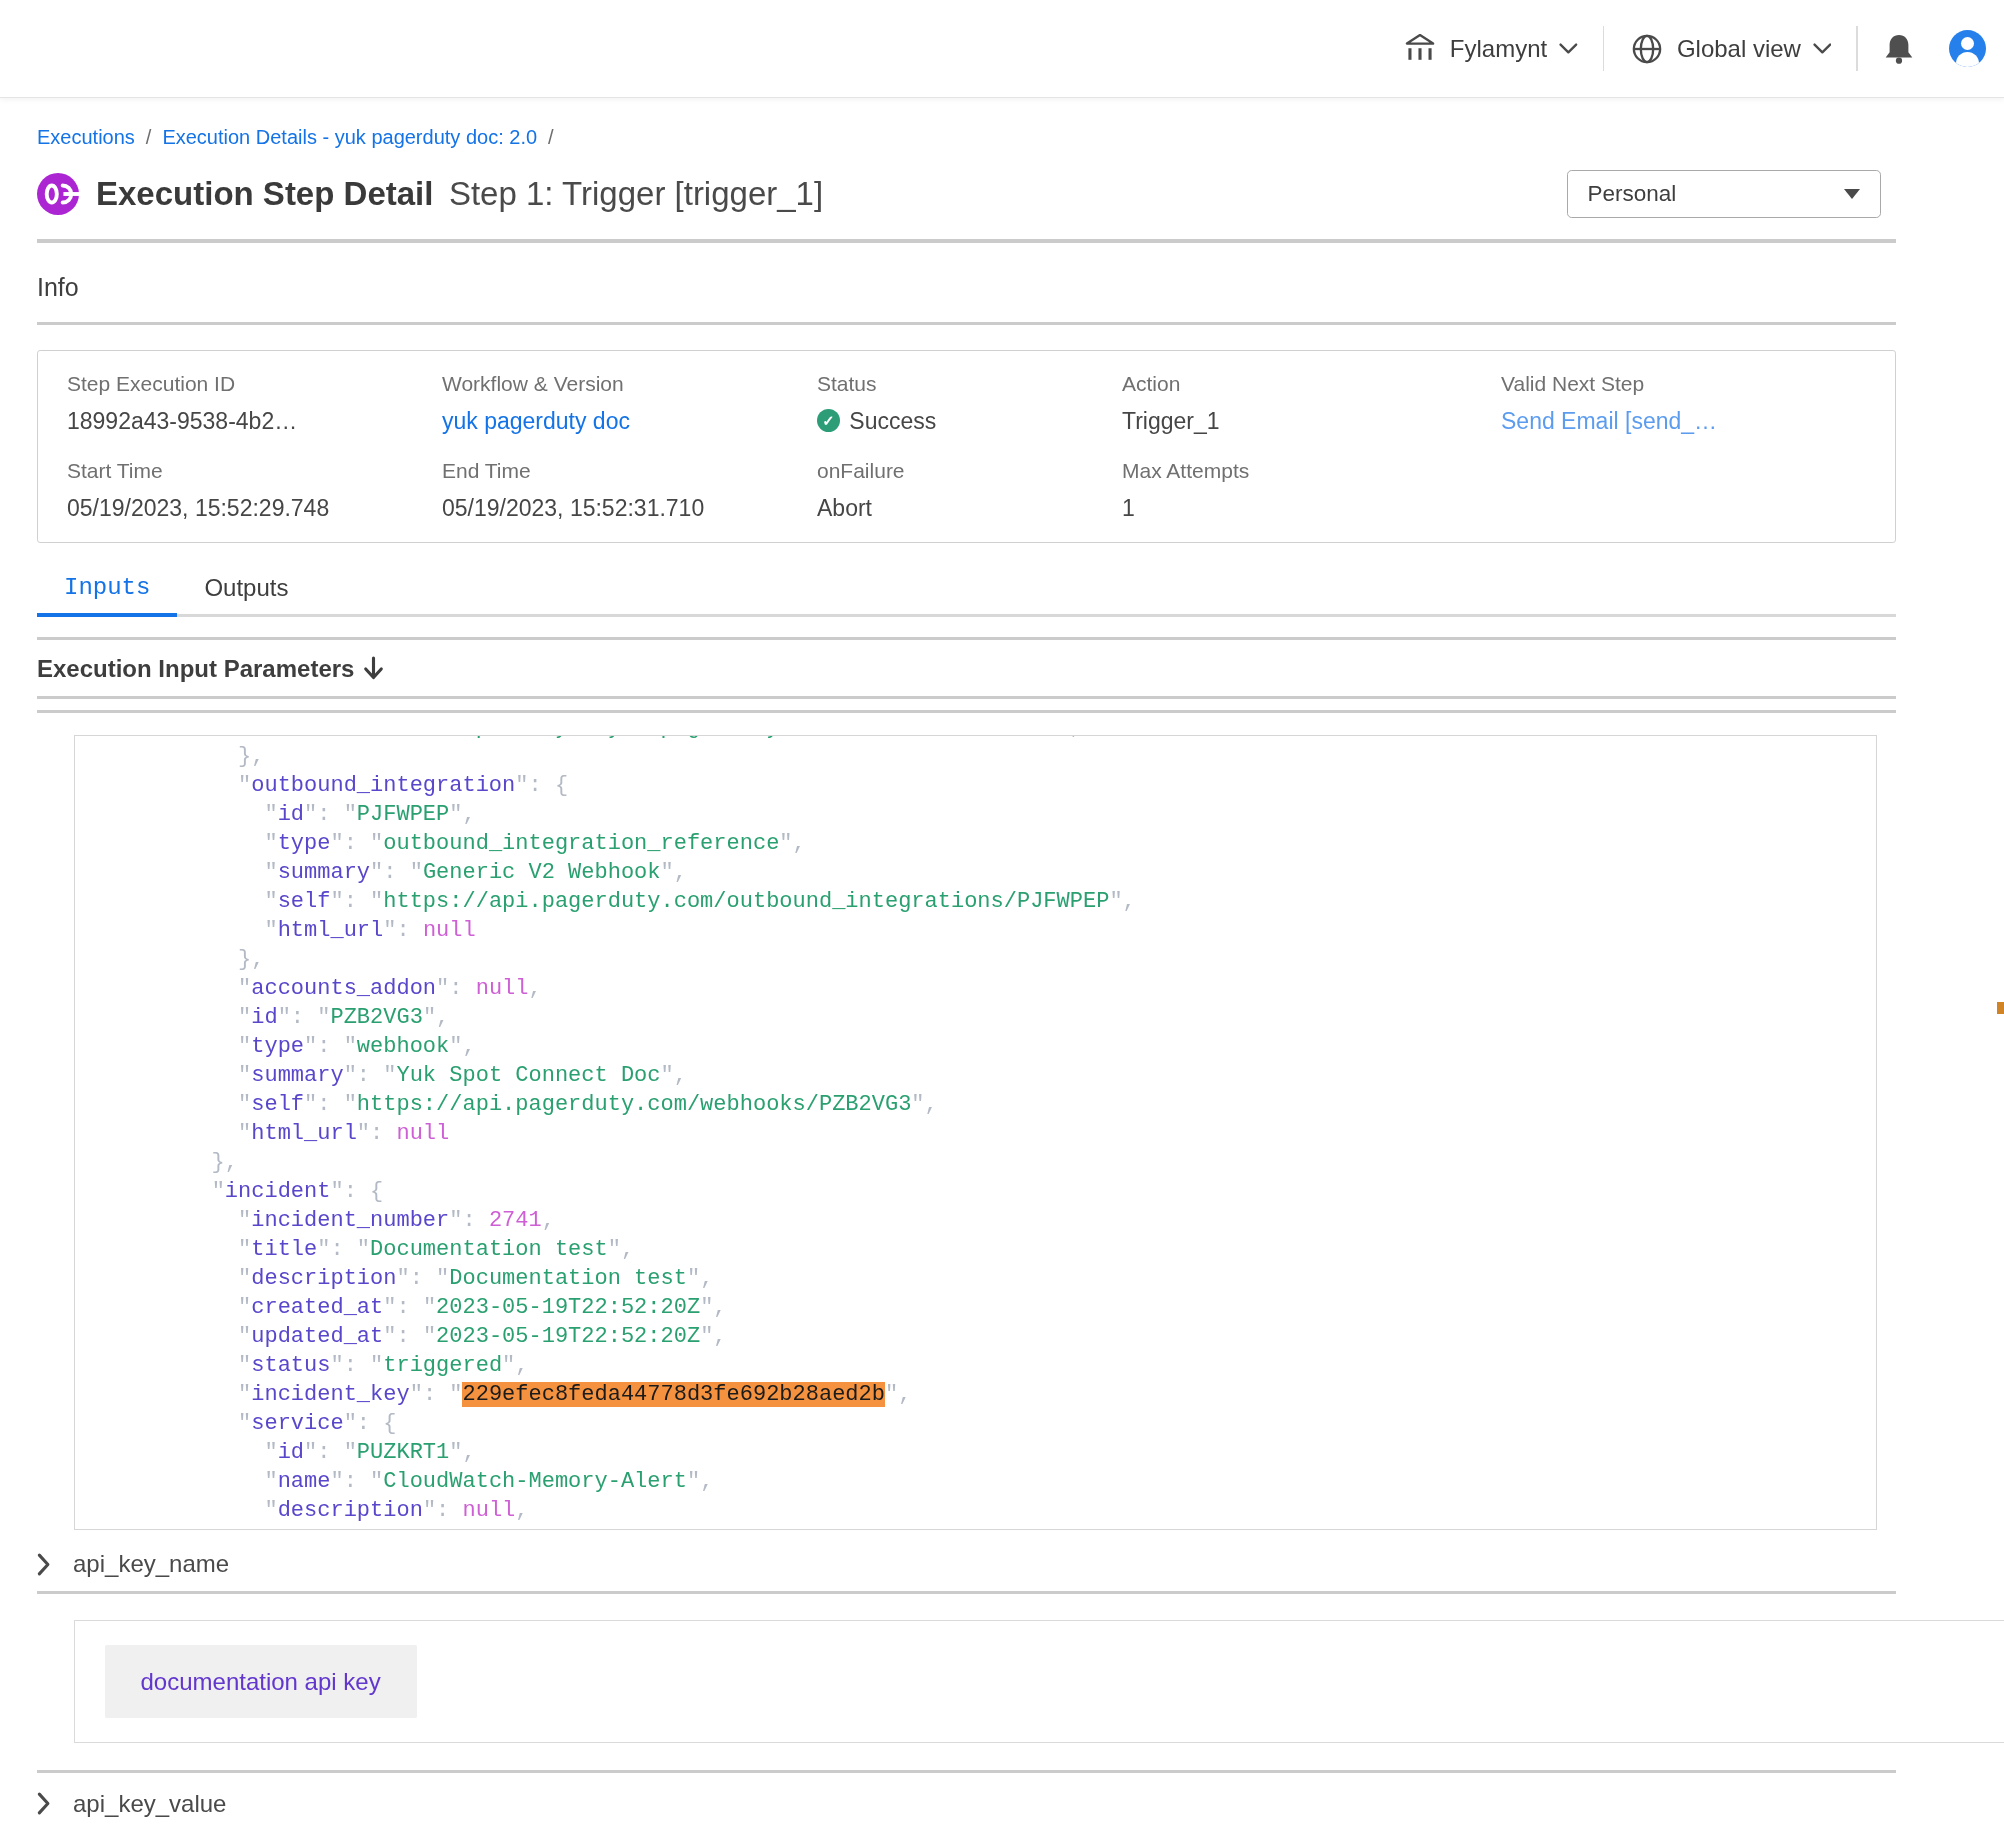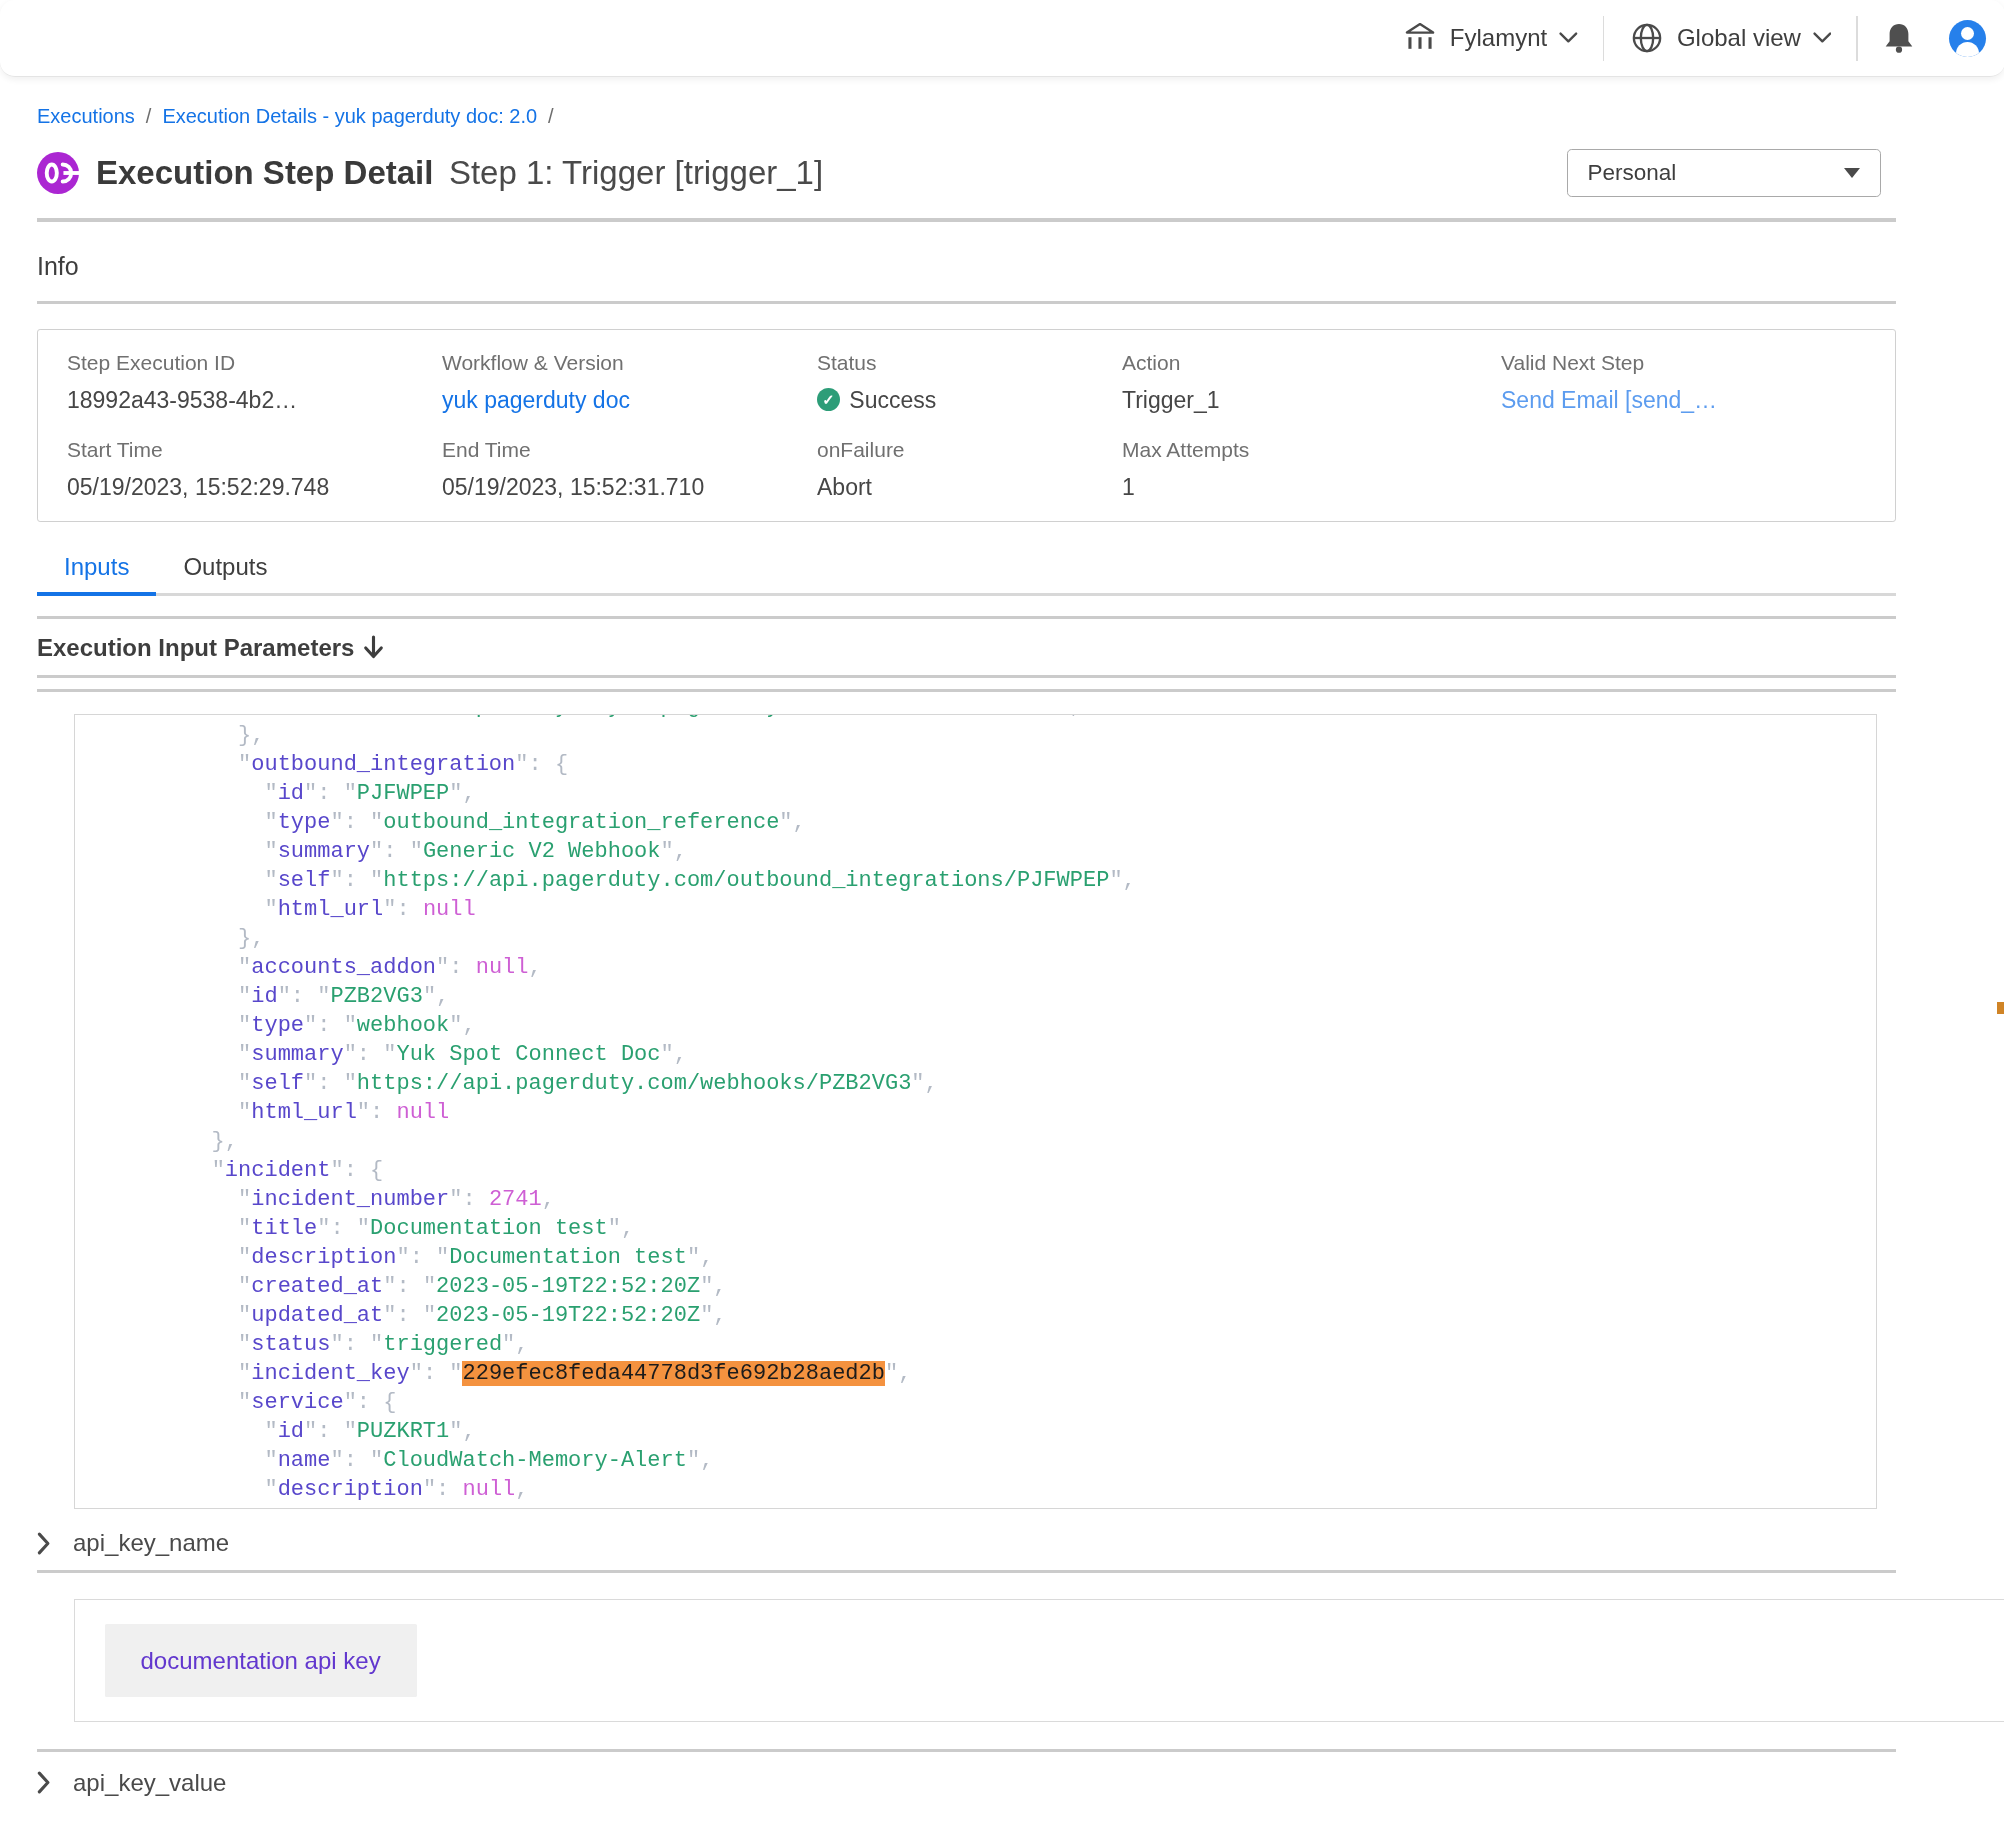--- a/index.html
+++ b/index.html
@@ -5,23 +5,23 @@
 <style>
   * { box-sizing: border-box; }
   html,body { margin:0; padding:0; }
   body {
     width:2005px; height:1846px; position:relative; overflow:hidden;
     background:#ffffff; font-family:"Liberation Sans", sans-serif; color:#4a4a4a;
   }
 
   
   .topbar {
-    height:77px; display:flex; align-items:flex-start;
+    height:98px; display:flex; align-items:flex-start;
     border-bottom:1.6px solid #e4e4e4; box-shadow:0 2.3px 6.2px rgba(0,0,0,.06);
-    background:#fff; position:relative; z-index:2;border-radius:15px;
+    background:#fff; position:relative; z-index:2;
   }
   .topbar-right { margin-left:auto; display:flex; align-items:center; height:100%; padding-right:11px; }
   .menu-item { display:flex; align-items:center; gap:11.7px; padding:0 25px; font-size:24px; color:#3e3e3e; cursor:pointer; }
   .vsep { width:1.6px; height:45px; background:#dcdcdc; }
   .iconbtn { padding:0 23px; display:flex; align-items:center; }
   .avatar { width:37px; height:37px; border-radius:50%; background:var(--avatar_blue,#2680EB); overflow:hidden; margin:0 7.8px 0 9.3px; }
   .avatar .head { width:13.2px; height:13.2px; border-radius:50%; background:#fff; margin:7px auto 0; }
   .avatar .torso { width:23px; height:17px; border-radius:11.7px 11.7px 0 0; background:#fff; margin:2.3px auto 0; }
 
   
@@ -55,21 +55,21 @@
   .info-value.t-link { color:var(--accent,#1473E6); cursor:pointer; }
   .info-value.t-link-light { color:var(--link_light_blue,#5C9CEF); cursor:pointer; }
   .check {
     width:23px; height:23px; border-radius:50%; background:var(--success_green,#2D9D78);
     color:#fff; font-size:14.8px; font-weight:700; display:inline-flex; align-items:center; justify-content:center; flex:0 0 auto;
   }
 
   
   .tabs { margin-top:26.4px; display:flex; border-bottom:3.1px solid #d8d8d8; }
   .tab { font-size:24px; font-weight:500; color:#3e3e3e; padding:4.7px 27px 11px; margin-bottom:-3.1px; border-bottom:4.7px solid transparent; cursor:pointer; }
-  .tab.active { color:var(--accent,#1473E6); border-bottom-color:var(--accent,#1473E6); }
+  .tab.active { color:var(--accent,#1473E6); border-bottom-color:var(--accent,#1473E6);font-family:Liberation Mono, monospace; }
   .divider.d3 { margin-top:20px; }
 
   .param-row { margin-top:12.4px; height:34px; display:flex; align-items:center; gap:7px; }
   .param-row span { font-size:24px; font-weight:600; color:#3e3e3e; }
   .divider.d4 { margin-top:9.3px; }
 
   .section-row { display:flex; align-items:center; gap:22px; height:31px; cursor:pointer; }
   .section-row span { font-size:24px; color:#4a4a4a; }
   .row-alert { margin-top:14px; }
   .divider.d5 { margin-top:11px; }

